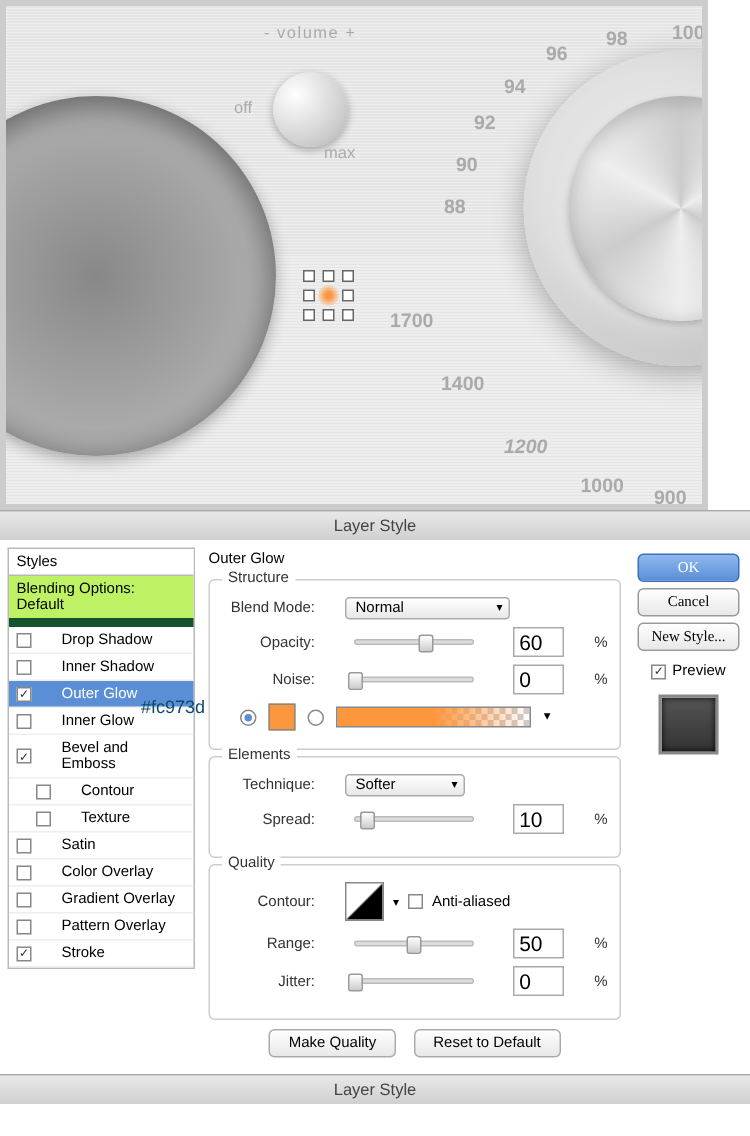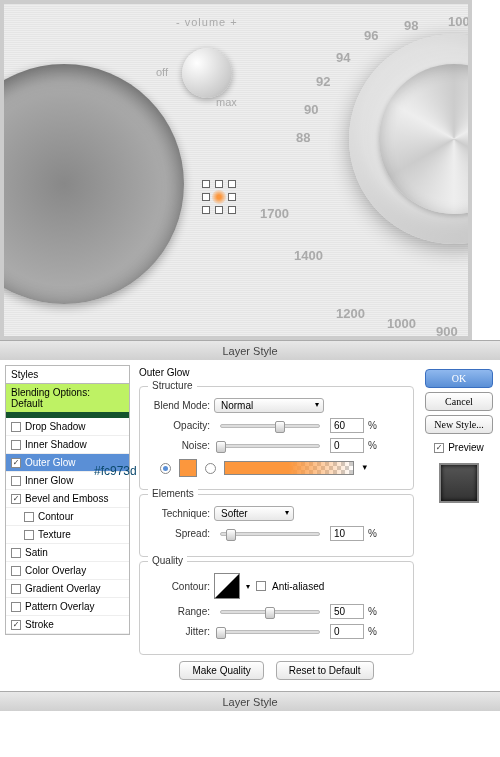--- a/index.html
+++ b/index.html
@@ -15,36 +15,36 @@
 .freq { position: absolute; color: #aaa; font-size: 13px; font-weight: bold; }
 .selection { position: absolute; left: 198px; top: 176px; width: 34px; height: 34px; }
 .sel-box { position: absolute; width: 8px; height: 8px; border: 1px solid #666; background: #fff; }
 .sel-dot { position: absolute; left: 10px; top: 10px; width: 14px; height: 14px; background: radial-gradient(circle, #fc973d 20%, rgba(252,151,61,0.3) 60%, transparent); border-radius: 50%; }
 .title-strip { width: 500px; height: 20px; background: linear-gradient(#e8e8e8, #d0d0d0); text-align: center; line-height: 20px; font-size: 11px; color: #444; border-top: 1px solid #aaa; }
 .dialog { width: 500px; display: flex; padding: 5px; gap: 5px; }
 .left-col { width: 125px; }
 .styles-panel { border: 1px solid #b8b8b8; background: #fff; }
 .panel-header { background: #fff; padding: 3px 5px; border-bottom: 1px solid #b8b8b8; font-size: 10px; }
 .panel-subheader { background: #bef264; padding: 3px 5px; border-bottom: 6px solid #14532d; font-size: 10px; }
-.style-item { padding: 3px 5px; border-bottom: 1px solid #eee; font-size: 10px; display: flex; align-items: center; gap: 4px; }
+.style-item { padding: 3px 5px; border-bottom: 1px solid #eee; font-size: 10px; display: flex; align-items: center; gap: 20px; }
 .style-item.selected { background: #5a8fd6; color: #fff; }
 .style-item.indent { padding-left: 18px; }
 .chk { width: 10px; height: 10px; border: 1px solid #888; background: #fff; display: inline-flex; align-items: center; justify-content: center; font-size: 8px; color: #333; }
 .chk.checked::before { content: "✓"; }
 .center-col { flex: 1; }
 .group-title { font-size: 10px; padding: 2px 0 4px 4px; font-weight: normal; }
 .fieldset { border: 1px solid #ccc; border-radius: 4px; margin: 4px; padding: 6px 8px 10px 8px; position: relative; }
 .legend { position: absolute; top: -7px; left: 8px; background: #fff; padding: 0 4px; font-size: 10px; color: #333; }
-.row { display: flex; align-items: center; margin: 5px 0; gap: 4px; }
+.row { display: flex; align-items: center; margin: 5px 0; gap: 20px; }
 .row-label { width: 62px; text-align: right; font-size: 10px; color: #333; }
 .dropdown { border: 1px solid #aaa; border-radius: 3px; padding: 1px 18px 1px 6px; font-size: 10px; background: linear-gradient(#fff, #e8e8e8); position: relative; min-width: 80px; }
 .dropdown::after { content: "▾"; position: absolute; right: 4px; font-size: 8px; }
 .slider { flex: 1; height: 4px; background: #ddd; border: 1px solid #bbb; border-radius: 2px; position: relative; margin: 0 6px; max-width: 100px; }
 .slider-thumb { position: absolute; top: -4px; width: 10px; height: 12px; background: linear-gradient(#fff, #ccc); border: 1px solid #999; border-radius: 2px; transform: translateX(-50%); }
-.num-input { width: 34px; border: 1px solid #aaa; padding: 1px 3px; font-size: 10px; text-align: left; background: #fff; }
+.num-input { width: 34px; border: 1px solid #aaa; padding: 1px 3px; font-size: 14px; text-align: left; background: #fff; }
 .unit { font-size: 10px; color: #333; }
 .color-row { display: flex; align-items: center; gap: 8px; margin: 6px 0 2px 12px; }
 .radio { width: 11px; height: 11px; border-radius: 50%; border: 1px solid #888; display: inline-flex; align-items: center; justify-content: center; }
 .radio.checked::before { content: ""; width: 5px; height: 5px; background: #5a8fd6; border-radius: 50%; }
 .swatch { width: 18px; height: 18px; border: 1px solid #888; }
 .swatch.orange { background: #fc973d; }
 .grad-bar { width: 130px; height: 14px; border: 1px solid #888; background: linear-gradient(90deg, #fc973d 0%, #fc973d 50%, rgba(252,151,61,0.5) 75%, transparent 100%), repeating-conic-gradient(#ccc 0 25%, #fff 0 50%) 0 0/8px 8px; position: relative; }
 .grad-bar::after { content: "▾"; position: absolute; right: -14px; top: 0; font-size: 9px; }
 .annotation { position: absolute; font-size: 12px; color: #0c4a6e; }
 .contour-thumb { width: 26px; height: 26px; border: 1px solid #888; background: linear-gradient(135deg, #fff 48%, #000 52%); }
@@ -71,21 +71,21 @@
   <div id="freqs">
       <div class="freq" style="left: 360px; top: 24px;">96</div>
       <div class="freq" style="left: 400px; top: 14px;">98</div>
       <div class="freq" style="left: 444px; top: 10px;">100</div>
       <div class="freq" style="left: 332px; top: 46px;">94</div>
       <div class="freq" style="left: 312px; top: 70px;">92</div>
       <div class="freq" style="left: 300px; top: 98px;">90</div>
       <div class="freq" style="left: 292px; top: 126px;">88</div>
       <div class="freq" style="left: 256px; top: 202px;">1700</div>
       <div class="freq" style="left: 290px; top: 244px;">1400</div>
-      <div class="freq" style="left: 332px; top: 302px;">1200</div>
+      <div class="freq" style="left: 332px; top: 286px; font-style: italic;">1200</div>
       <div class="freq" style="left: 383px; top: 312px;">1000</div>
       <div class="freq" style="left: 432px; top: 320px;">900</div>
     </div>
   <div class="selection">
     <div class="sel-box" style="left:0;top:0"></div>
       <div class="sel-box" style="left:13px;top:0"></div>
       <div class="sel-box" style="left:26px;top:0"></div>
     <div class="sel-box" style="left:0;top:13px"></div>
       <div class="sel-box" style="left:26px;top:13px"></div>
     <div class="sel-box" style="left:0;top:26px"></div>

